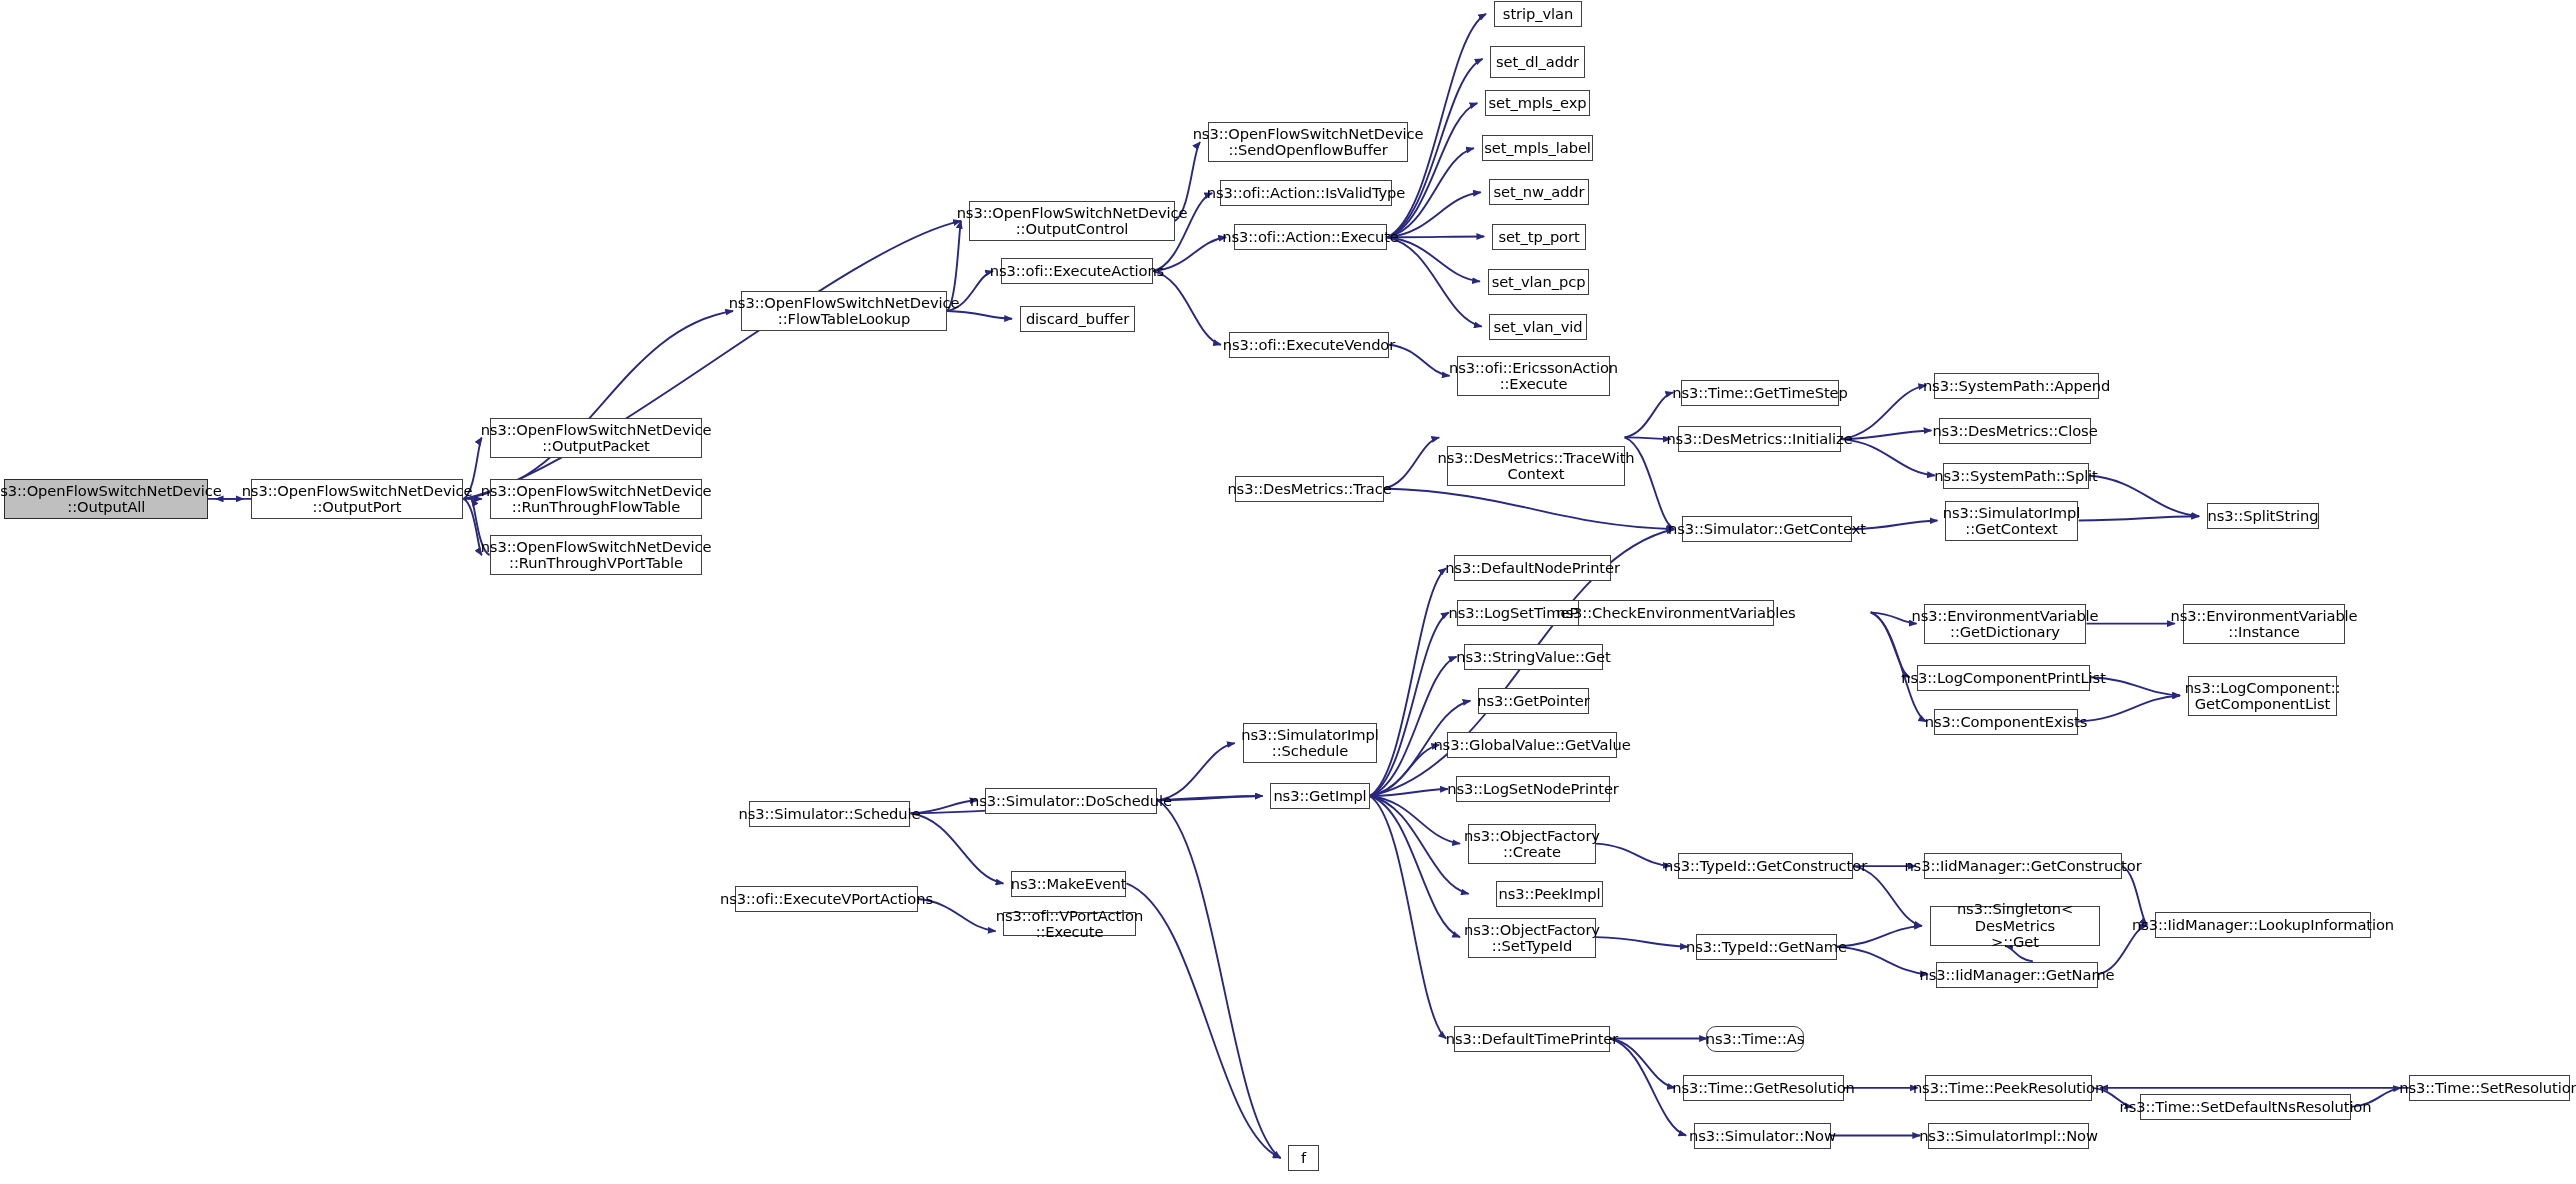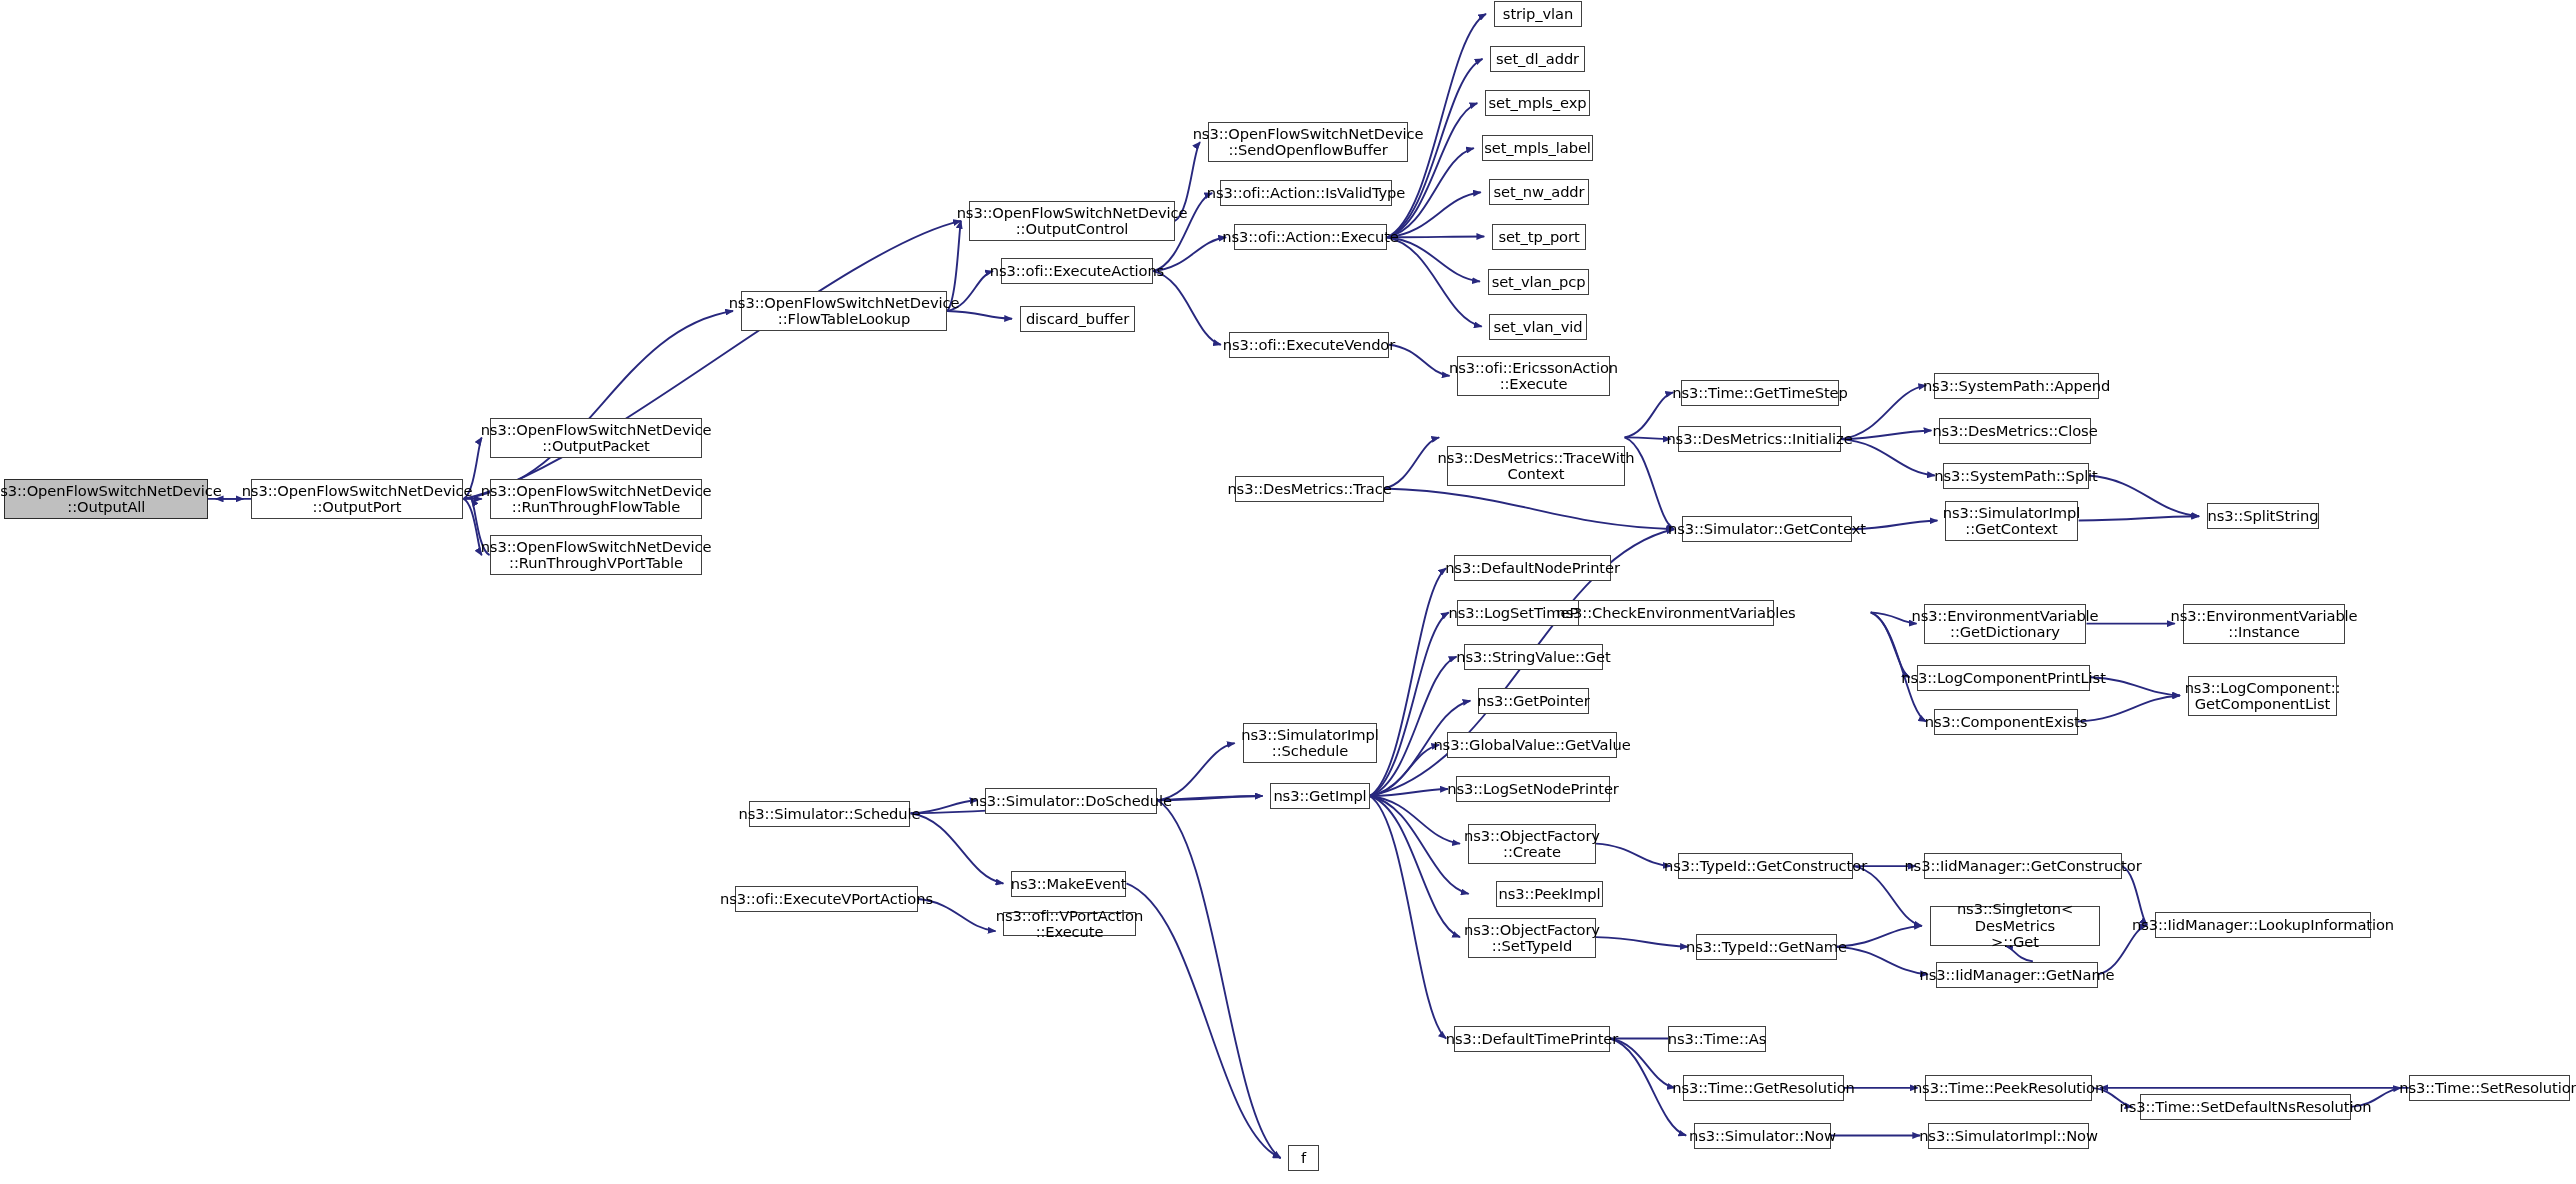--- a/index.html
+++ b/index.html
@@ -137,21 +137,21 @@
     <div class="node" style="left: 969px; top: 201px; width: 206px; height: 40px;">ns3::OpenFlowSwitchNetDevice
 ::OutputControl</div>
     <div class="node thin" style="left: 1001px; top: 258px; width: 152px; height: 26px;">ns3::ofi::ExecuteActions</div>
     <div class="node thin" style="left: 1020px; top: 306px; width: 115px; height: 26px;">discard_buffer</div>
     <div class="node" style="left: 1208px; top: 122px; width: 200px; height: 40px;">ns3::OpenFlowSwitchNetDevice
 ::SendOpenflowBuffer</div>
     <div class="node thin" style="left: 1220px; top: 180px; width: 172px; height: 26px;">ns3::ofi::Action::IsValidType</div>
     <div class="node thin" style="left: 1234px; top: 224px; width: 153px; height: 26px;">ns3::ofi::Action::Execute</div>
     <div class="node thin" style="left: 1229px; top: 332px; width: 160px; height: 26px;">ns3::ofi::ExecuteVendor</div>
     <div class="node thin" style="left: 1494px; top: 0.9px; width: 88px; height: 26px;">strip_vlan</div>
-    <div class="node thin" style="left: 1490px; top: 46px; width: 95px; height: 26px;">set_dl_addr</div>
+    <div class="node thin" style="left: 1490px; top: 46px; width: 95px; height: 32px;">set_dl_addr</div>
     <div class="node thin" style="left: 1485px; top: 90px; width: 105px; height: 26px;">set_mpls_exp</div>
     <div class="node thin" style="left: 1482px; top: 135px; width: 111px; height: 26px;">set_mpls_label</div>
     <div class="node thin" style="left: 1489px; top: 179px; width: 100px; height: 26px;">set_nw_addr</div>
     <div class="node thin" style="left: 1492px; top: 224px; width: 94px; height: 26px;">set_tp_port</div>
     <div class="node thin" style="left: 1488px; top: 269px; width: 101px; height: 26px;">set_vlan_pcp</div>
     <div class="node thin" style="left: 1489px; top: 314px; width: 98px; height: 26px;">set_vlan_vid</div>
     <div class="node" style="left: 1457px; top: 356px; width: 153px; height: 40px;">ns3::ofi::EricssonAction
 ::Execute</div>
     <div class="node" style="left: 1447px; top: 418px; width: 178px; height: 40px; margin-top: 28px;">ns3::DesMetrics::TraceWith
 Context</div>
@@ -195,21 +195,21 @@
     <div class="node" style="left: 1468px; top: 918px; width: 128px; height: 40px;">ns3::ObjectFactory
 ::SetTypeId</div>
     <div class="node thin" style="left: 1678px; top: 853px; width: 175px; height: 26px;">ns3::TypeId::GetConstructor</div>
     <div class="node thin" style="left: 1696px; top: 934px; width: 141px; height: 26px;">ns3::TypeId::GetName</div>
     <div class="node thin" style="left: 1924px; top: 853px; width: 198px; height: 26px;">ns3::IidManager::GetConstructor</div>
     <div class="node" style="left: 1930px; top: 906px; width: 170px; height: 40px;">ns3::Singleton&lt; DesMetrics
 &gt;::Get</div>
     <div class="node thin" style="left: 1936px; top: 962px; width: 162px; height: 26px;">ns3::IidManager::GetName</div>
     <div class="node thin" style="left: 2155px; top: 912px; width: 216px; height: 26px;">ns3::IidManager::LookupInformation</div>
     <div class="node thin" style="left: 1454px; top: 1026px; width: 156px; height: 26px;">ns3::DefaultTimePrinter</div>
-    <div class="node thin" style="left: 1668px; top: 1026px; width: 98px; height: 26px;">ns3::Time::As</div>
+    <div class="node thin" style="left: 1706px; top: 1026px; width: 98px; height: 26px; border-radius: 10px;">ns3::Time::As</div>
     <div class="node thin" style="left: 1683px; top: 1075px; width: 161px; height: 26px;">ns3::Time::GetResolution</div>
     <div class="node thin" style="left: 1694px; top: 1123px; width: 137px; height: 26px;">ns3::Simulator::Now</div>
     <div class="node thin" style="left: 1925px; top: 1075px; width: 167px; height: 26px;">ns3::Time::PeekResolution</div>
     <div class="node thin" style="left: 1928px; top: 1123px; width: 161px; height: 26px;">ns3::SimulatorImpl::Now</div>
     <div class="node thin" style="left: 2140px; top: 1094px; width: 211px; height: 26px;">ns3::Time::SetDefaultNsResolution</div>
     <div class="node thin" style="left: 2409px; top: 1075px; width: 161px; height: 26px;">ns3::Time::SetResolution</div>
     <div class="node thin" style="left: 1288px; top: 1145px; width: 31px; height: 26px;">f</div>
   </div>
 
 

